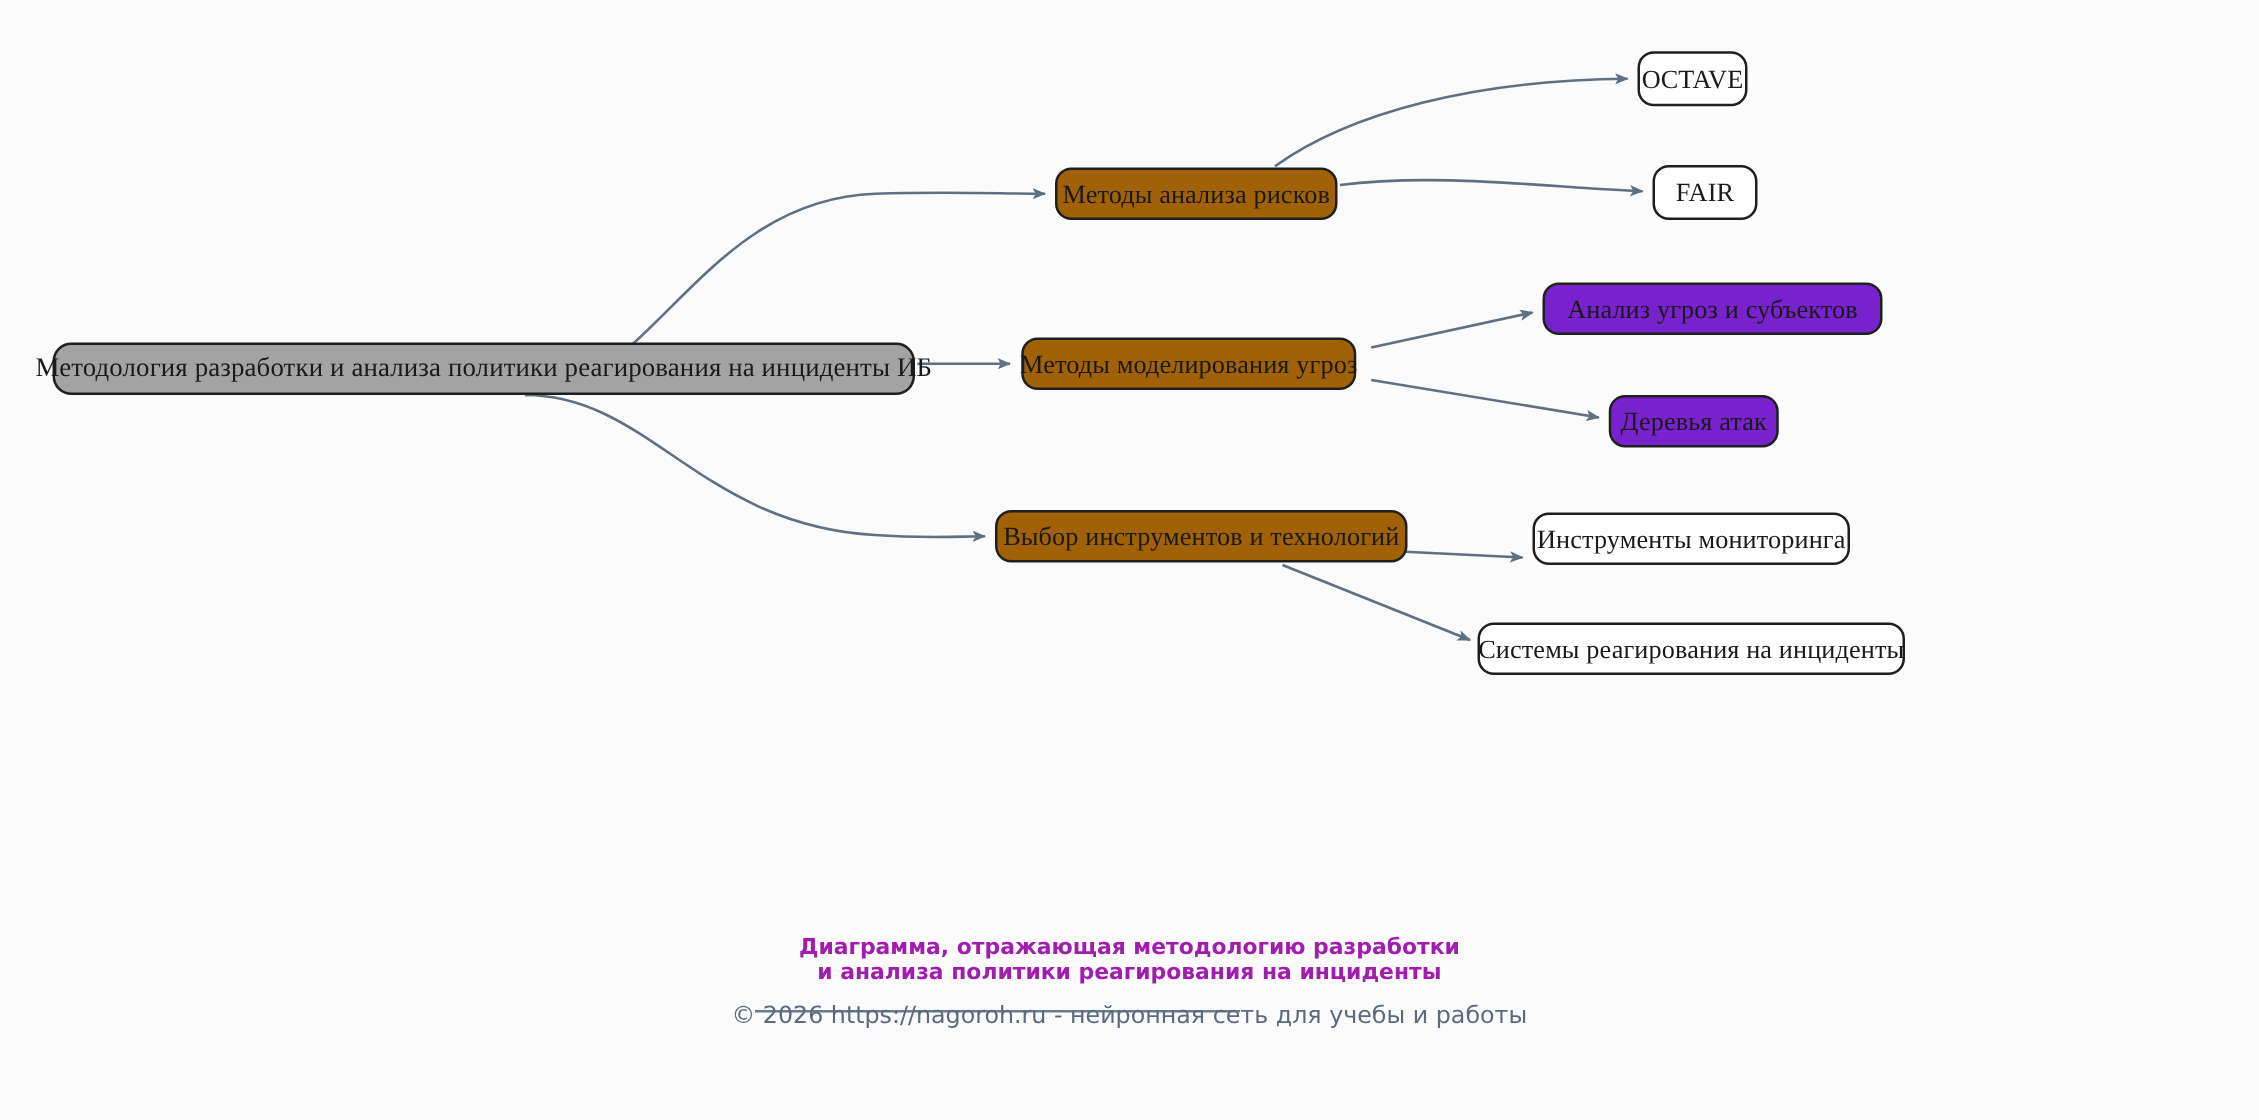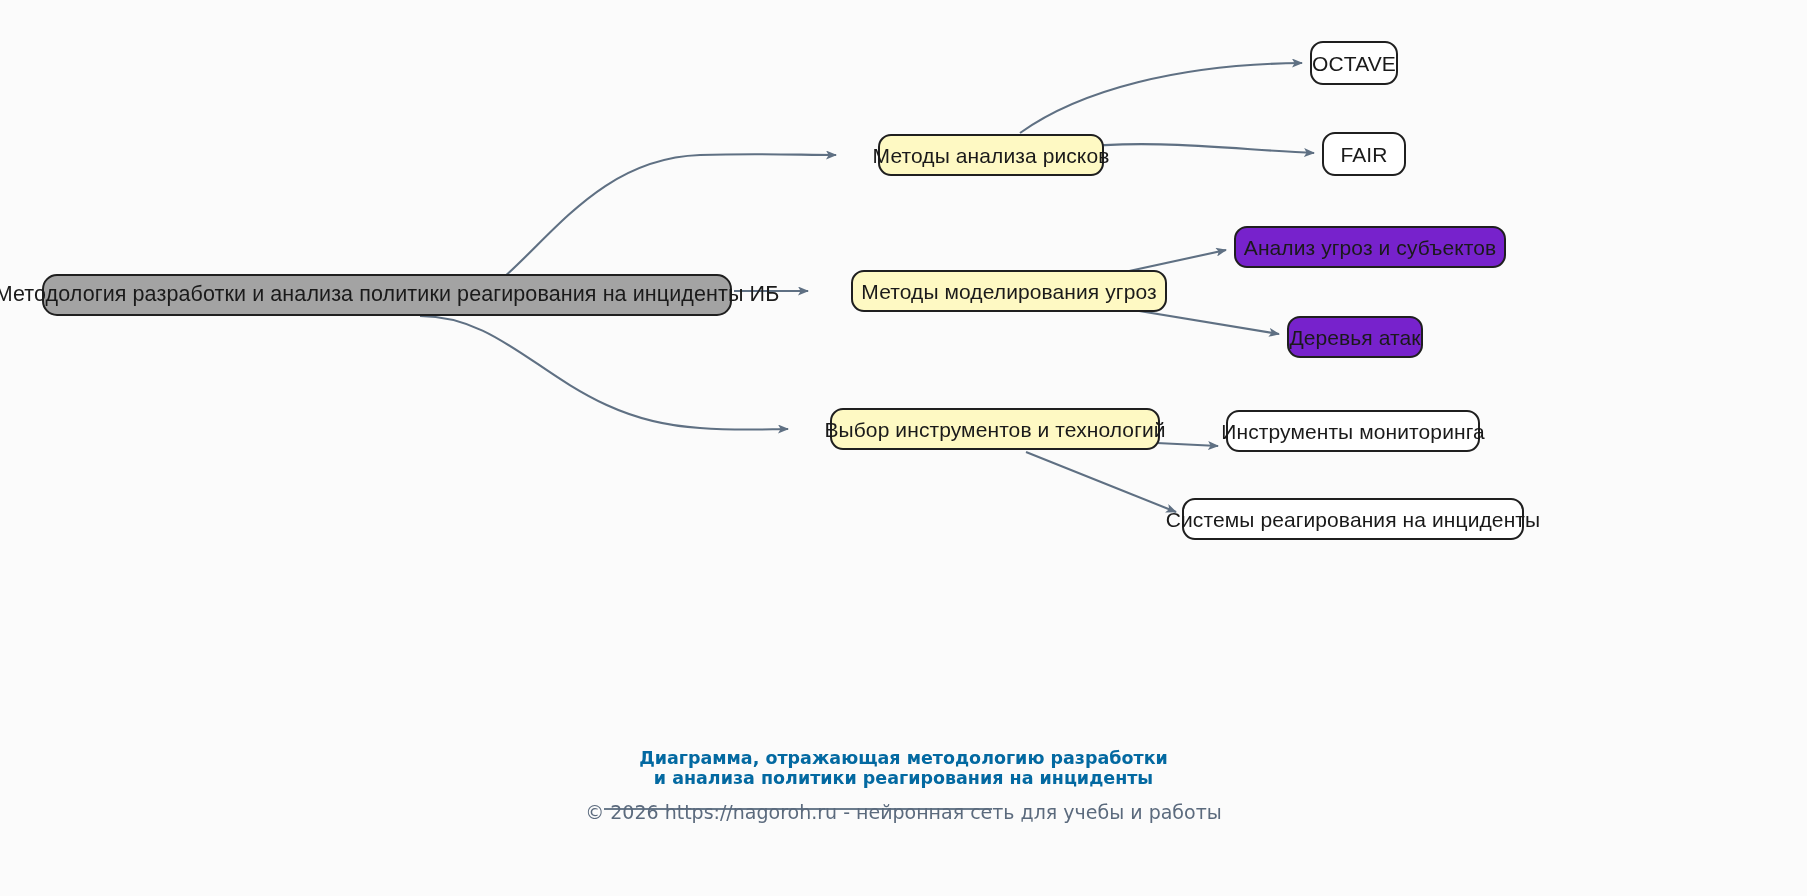--- a/index.html
+++ b/index.html
@@ -31,46 +31,46 @@
     display: flex;
     align-items: center;
     justify-content: center;
     white-space: nowrap;
     font-size: 21px;
     line-height: 1;
     color: #1a1a1a;
     border-radius: 13px;
     letter-spacing: 0.1px;
     padding: 0 16px;
+    font-family: Liberation Serif, serif;
   }
   .node.root {
     background: #a3a3a3;
     border: 2.5px solid #1f1f1f;
     border-radius: 15px;
     font-size: 21.5px;
   }
   .node.branch {
-    background: #fef9c3;
+    background: #a16207;
     border: 2.5px solid #1f1f1f;
-    margin-left: 34px;
   }
   .node.leaf-purple {
     background: #7722cc;
     border: 2.5px solid #1f1f1f;
   }
   .node.leaf-white {
     background: #ffffff;
     border: 2.5px solid #1f1f1f;
   }
   #caption {
     position: absolute;
     left: 0;
     width: 1807px;
     text-align: center;
-    color: #0369a1;
+    color: #a21caf;
     font-weight: bold;
     font-size: 17.5px;
     line-height: 20px;
     font-family: "DejaVu Sans", sans-serif;
   }
   #caption .cap-line { display: block; }
   #rule {
     position: absolute;
     background: transparent;
     border-top: 2px solid #6b7b8c;
@@ -115,21 +115,21 @@
       </div>
       <div class="node branch" style="left: 844px; top: 134px; width: 226px; height: 42px;">
         <span>Методы анализа рисков</span>
       </div>
       <div class="node leaf-white" style="left: 1310px; top: 41px; width: 88px; height: 44px;">
         <span>OCTAVE</span>
       </div>
       <div class="node leaf-white" style="left: 1322px; top: 132px; width: 84px; height: 44px;">
         <span>FAIR</span>
       </div>
-      <div class="node branch" style="left: 817px; top: 270px; width: 316px; height: 42px;">
+      <div class="node branch" style="left: 817px; top: 270px; width: 268px; height: 42px;">
         <span>Методы моделирования угроз</span>
       </div>
       <div class="node leaf-purple" style="left: 1234px; top: 226px; width: 272px; height: 42px;">
         <span>Анализ угроз и субъектов</span>
       </div>
       <div class="node leaf-purple" style="left: 1287px; top: 316px; width: 136px; height: 42px;">
         <span>Деревья атак</span>
       </div>
       <div class="node branch" style="left: 796px; top: 408px; width: 330px; height: 42px;">
         <span>Выбор инструментов и технологий</span>

